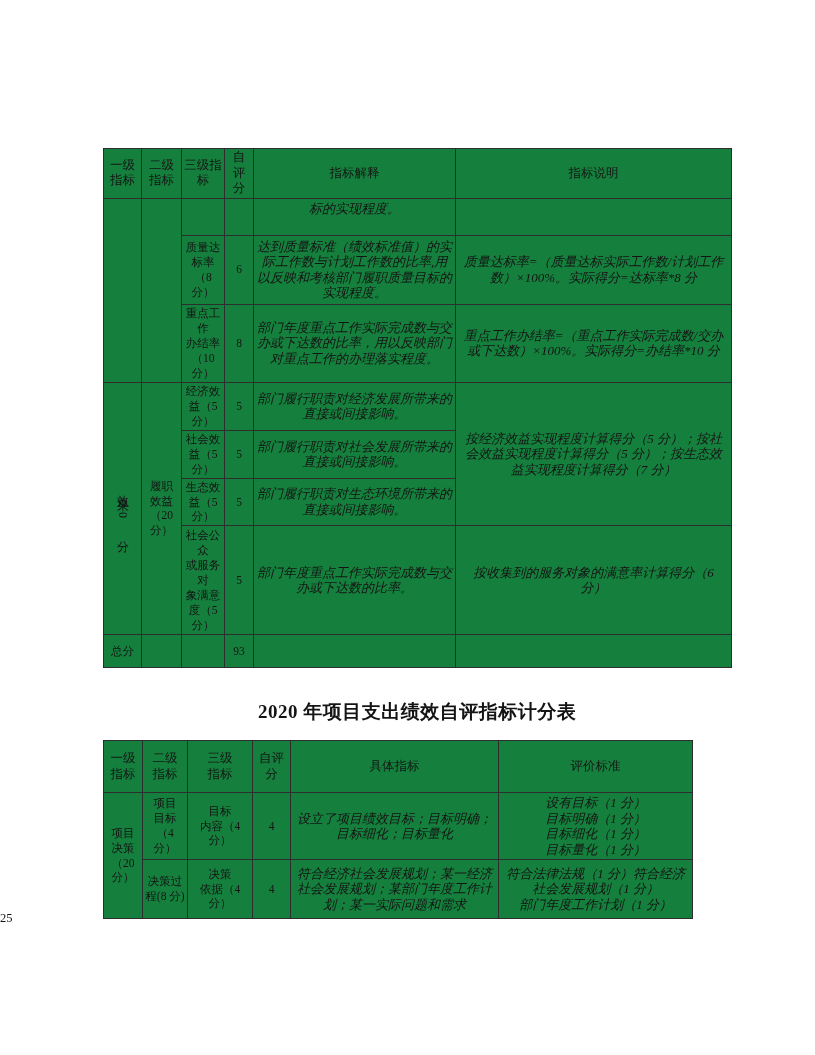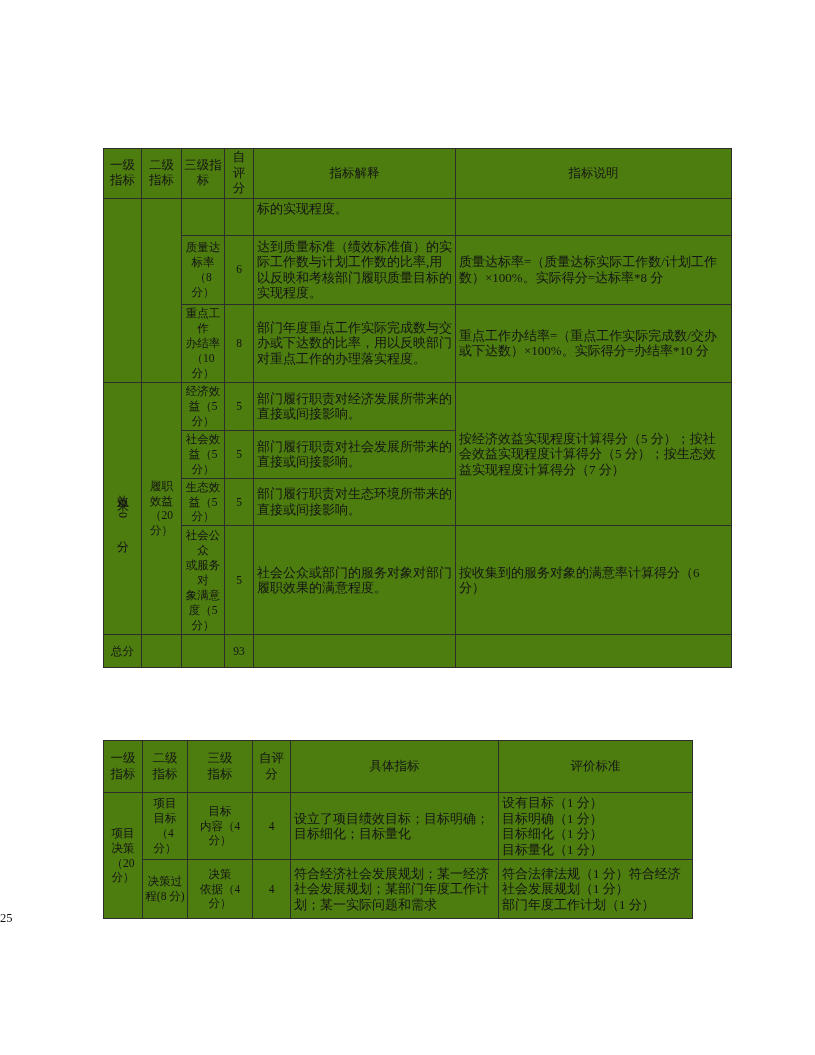--- a/index.html
+++ b/index.html
@@ -1,34 +1,34 @@
 <!DOCTYPE html>
 <html><head>
 <meta charset="utf-8">
 <style>
   html,body {margin:0; padding:0; background:#e8e8e8;}
   .page {
     position:relative; width:815px; height:1055px; background:#ffffff;
     font-family:"Liberation Serif","DejaVu Serif",serif; color:#141414;
     overflow:hidden; margin:0 auto;
   }
-  table.tbl {position:absolute; border-collapse:collapse; table-layout:fixed; background:#4d7c0f;}
+  table.tbl {position:absolute; border-collapse:collapse; table-layout:fixed; background:#15803d;}
   .tbl th, .tbl td {
     border:1px solid #2d2d2d;
     font-weight:normal;
     padding:1px 2px;
     vertical-align:middle;
     text-align:center;
     font-size:11.5px;
     line-height:1.3;
     white-space:pre-line;
     overflow:hidden;
   }
   .tbl th {font-size:12.5px; line-height:1.25;}
-  td.big {font-size:13px; line-height:15.5px; text-align:left; padding:2px 3px;}
+  td.big {font-size:13px; line-height:15.5px; text-align:center; padding:2px 3px;font-style:italic;}
   td.topalign {vertical-align:top;}
   td.vcell {vertical-align:middle; text-align:center; padding:0;}
   .vtext {
     display:inline-block;
     writing-mode:vertical-rl;
     text-orientation:mixed;
     letter-spacing:5px;
     font-size:12px;
     line-height:1.1;
   }
@@ -110,34 +110,35 @@
         <td>生态效益（5 分）</td>
         <td>5</td>
         <td class="big">部门履行职责对生态环境所带来的直接或间接影响。</td>
       </tr>
       <tr style="height:109px">
         <td>社会公众
 或服务对
 象满意
 度（5 分）</td>
         <td>5</td>
-        <td class="big">社会公众或部门的服务对象对部门履职效果的满意程度。</td>
+        <td class="big">部门年度重点工作实际完成数与交办或下达数的比率。</td>
         <td class="big">按收集到的服务对象的满意率计算得分（6 分）</td>
       </tr>
       <tr style="height:33px">
         <td>总分</td>
         <td></td>
         <td></td>
         <td>93</td>
         <td></td>
         <td></td>
       </tr>
     </tbody>
   </table>
 
+  <div class="doc-title">2020 年项目支出绩效自评指标计分表</div>
 
   <table class="tbl" style="left:103px; top:740px; width:589px;">
     <colgroup>
       <col style="width:39px">
         <col style="width:45px">
         <col style="width:65px">
       <col style="width:38px">
         <col style="width:208px">
         <col style="width:194px">
     </colgroup>

